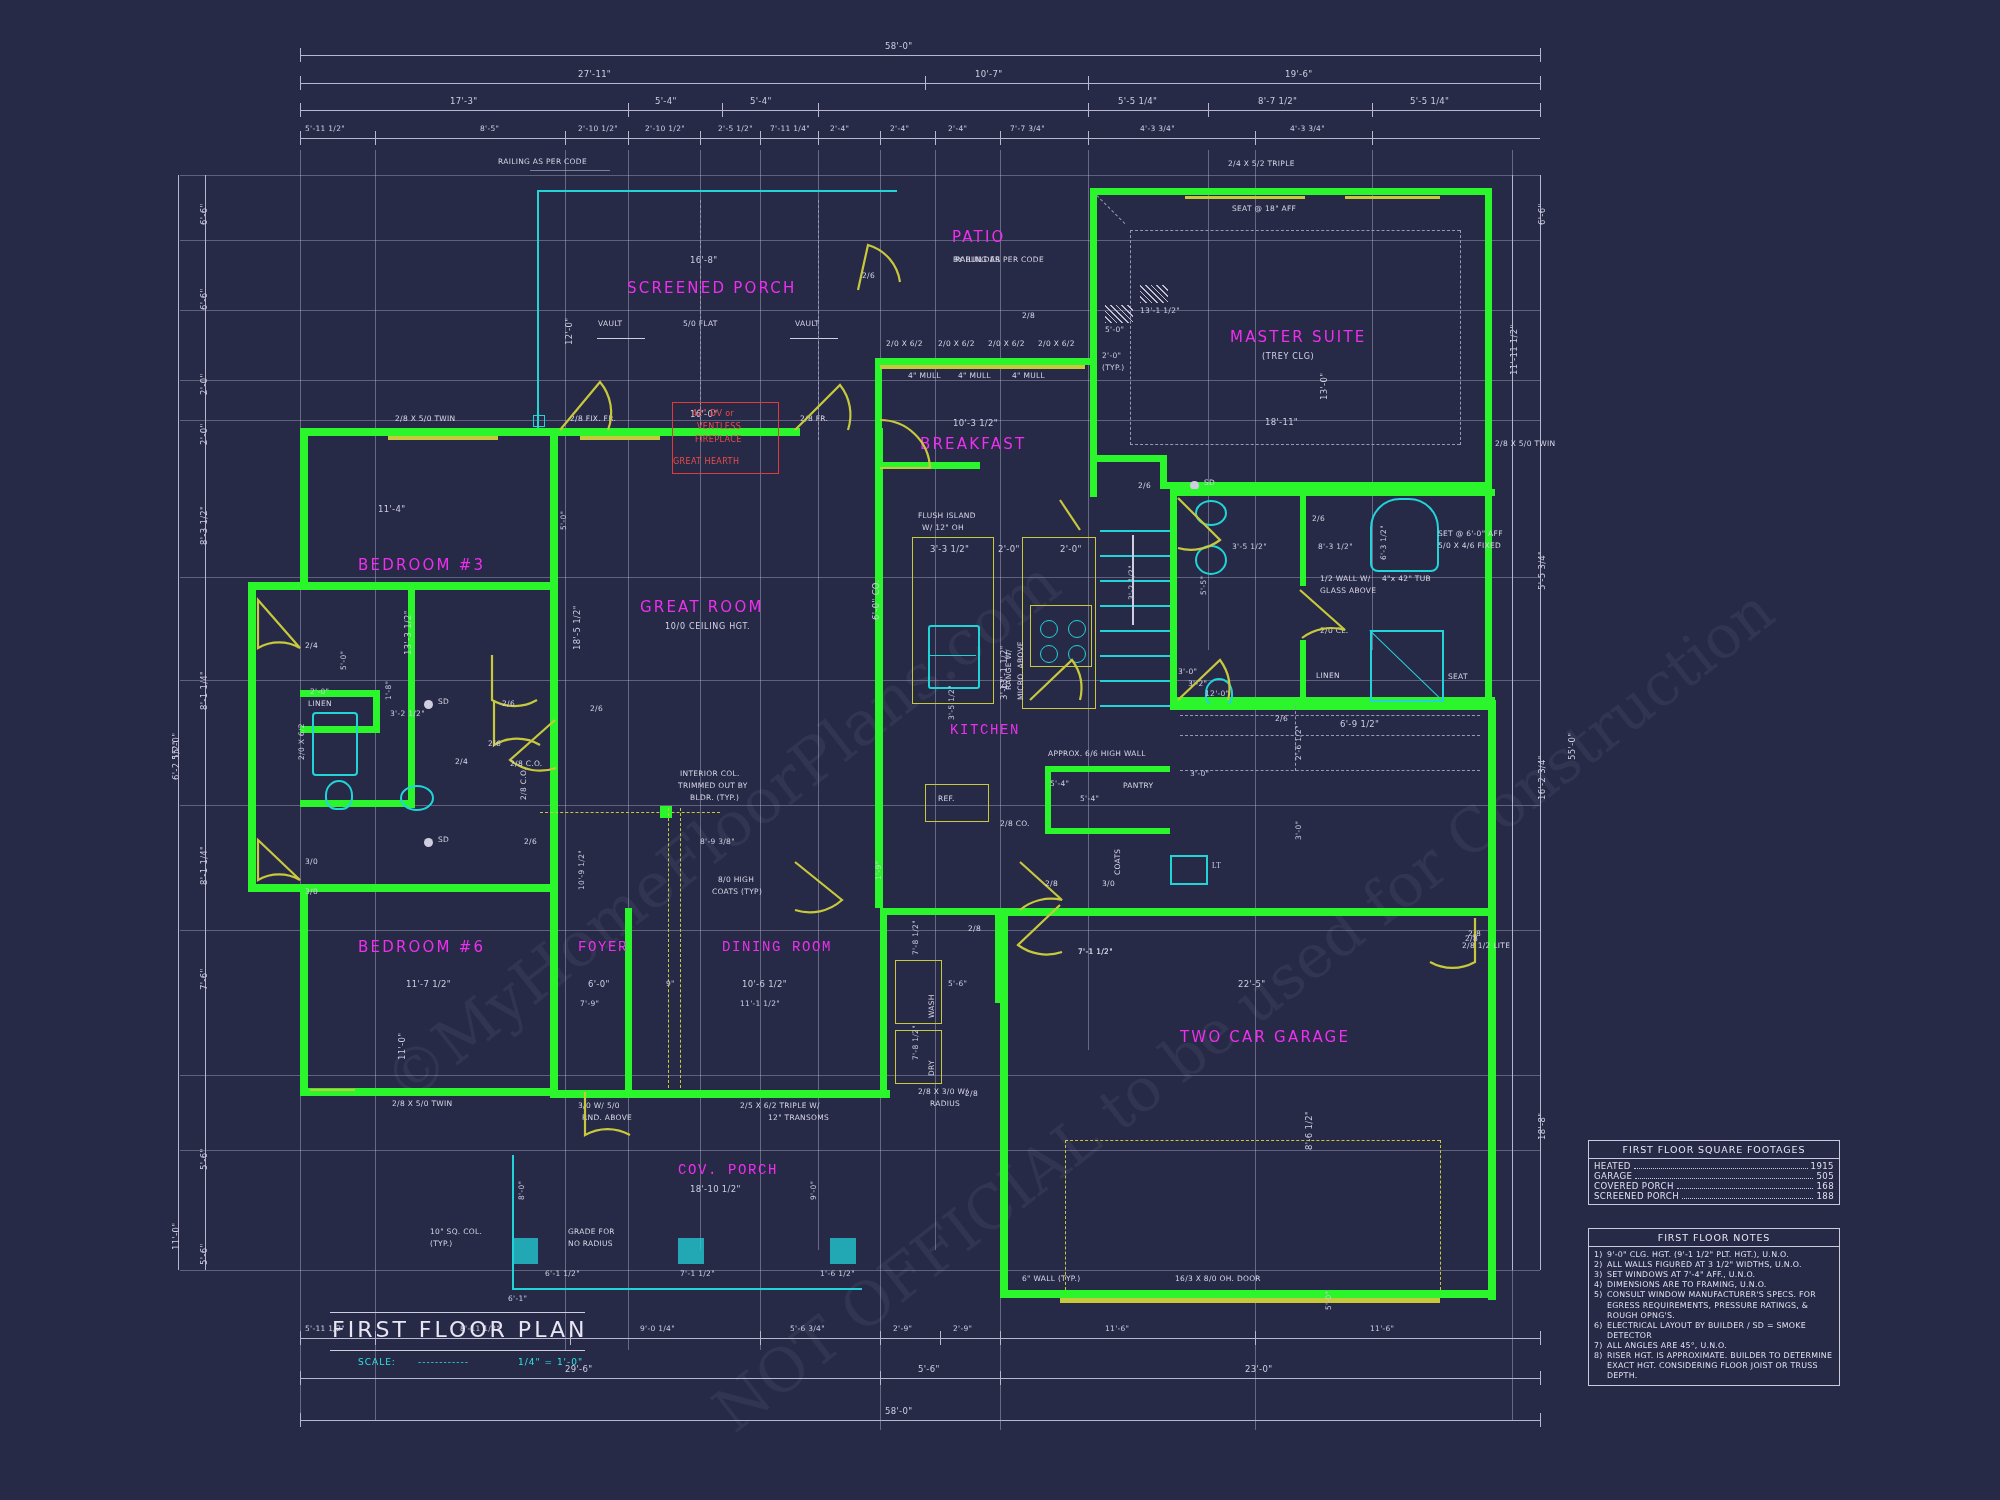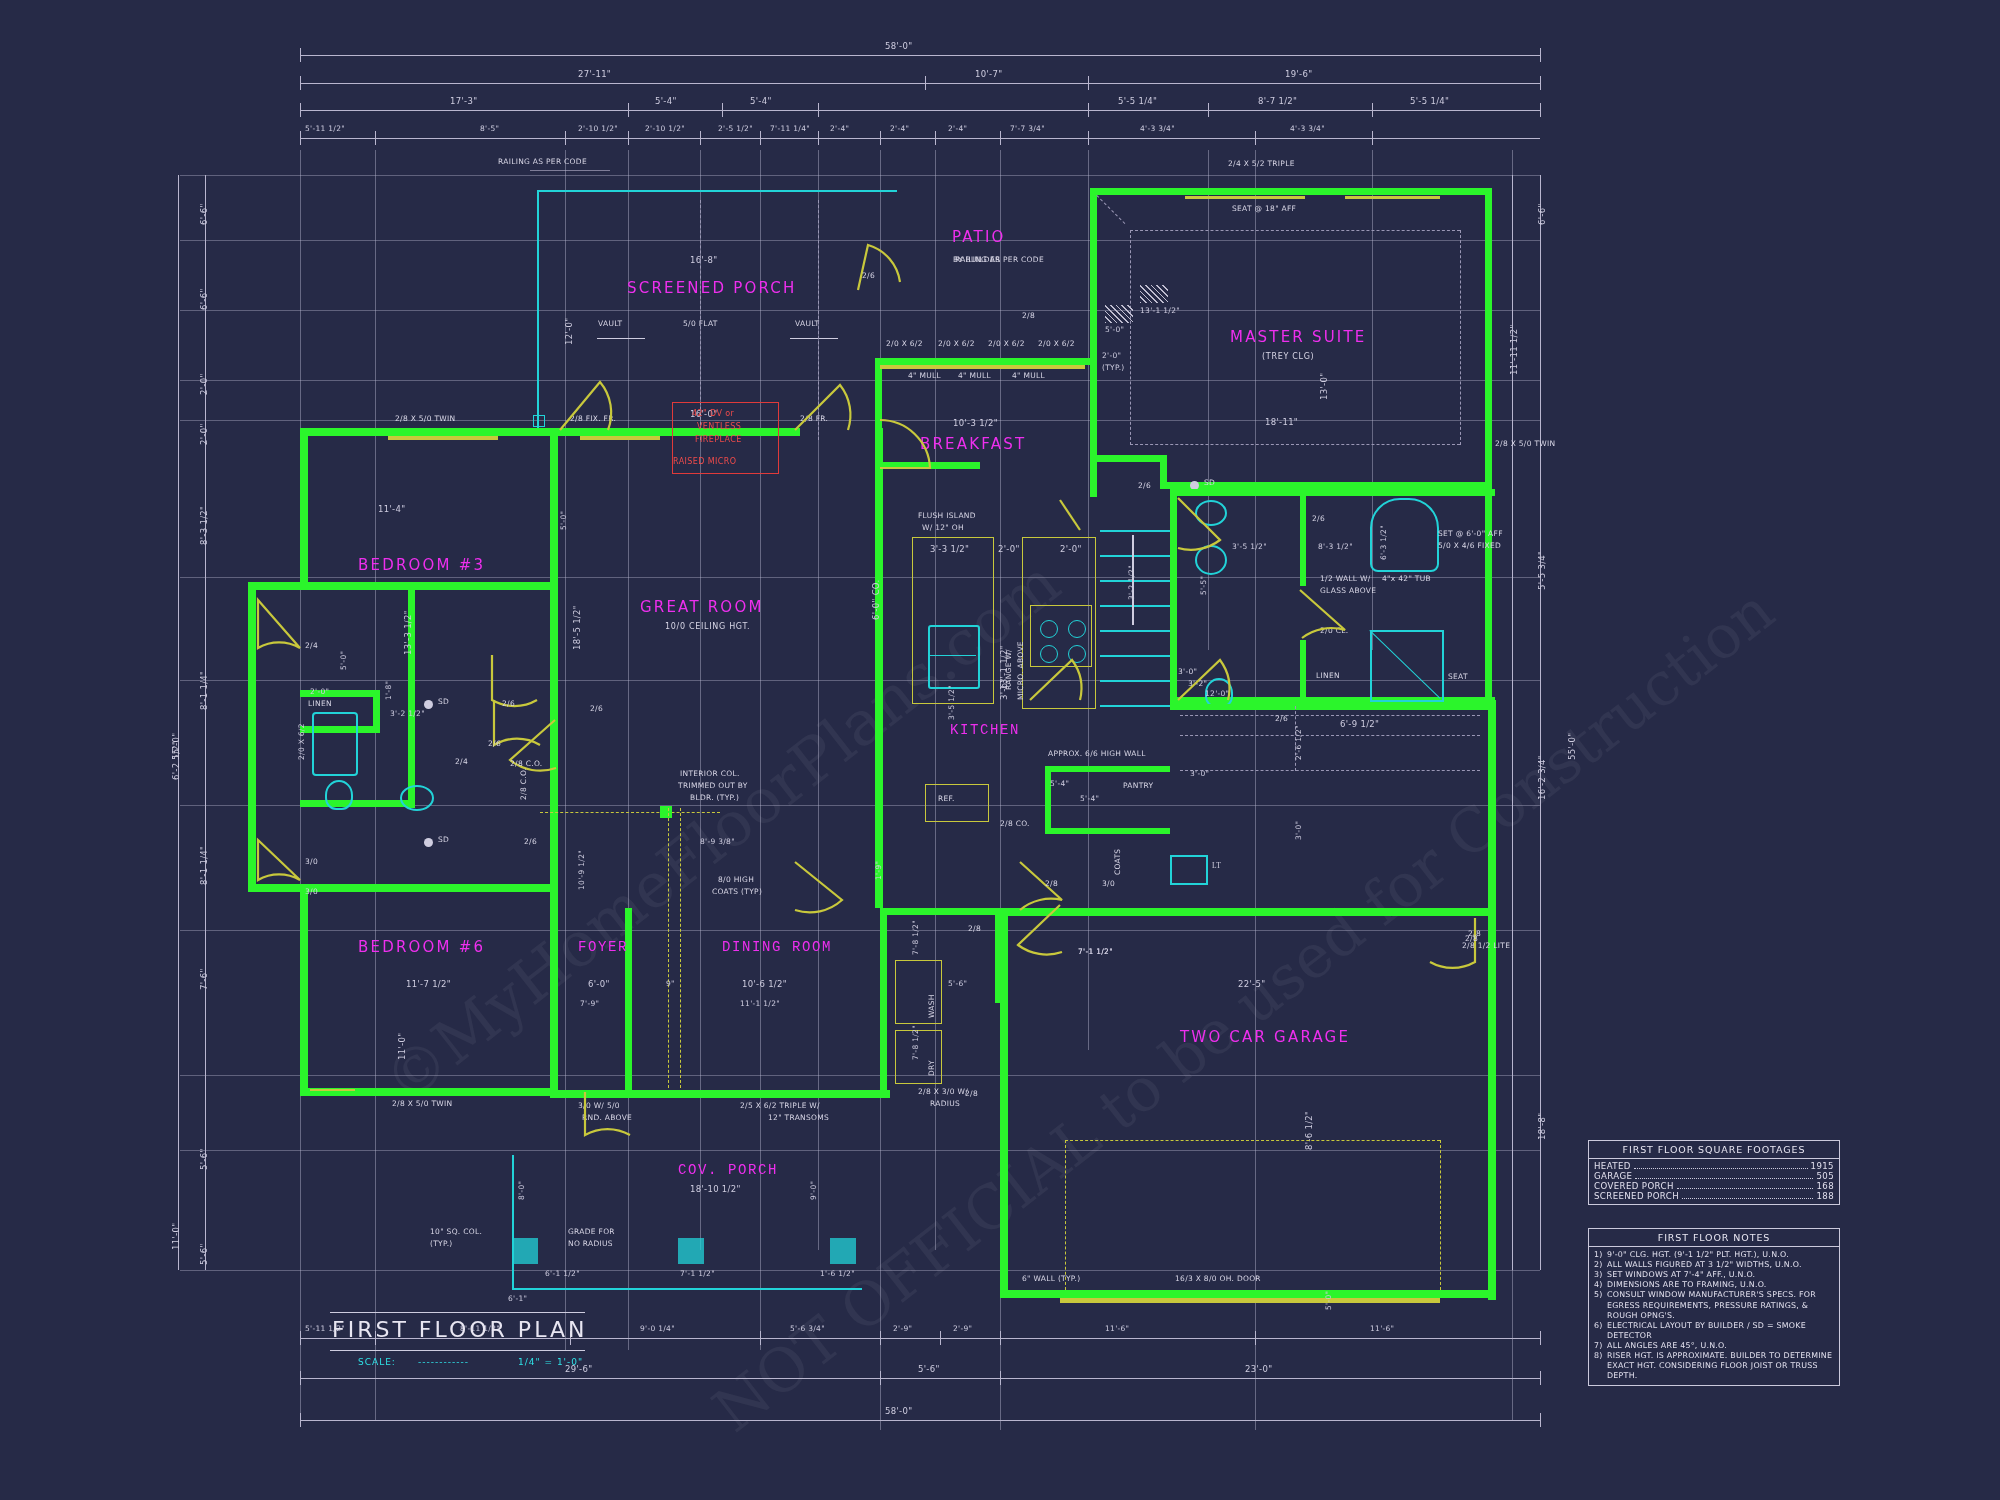--- a/index.html
+++ b/index.html
@@ -307,21 +307,21 @@
   <div class="txt lbl-room" style="left:640px;top:600px;">GREAT ROOM</div>
   <div class="txt lbl-sub" style="left:665px;top:623px;">10/0 CEILING HGT.</div>
   <div class="txt lbl-dim rot90" style="left:573px;top:650px;">18'-5 1/2"</div>
   <div class="txt lbl-dim" style="left:690px;top:410px;">16'-0"</div>
   <div class="txt lbl-dim rot90" style="left:872px;top:620px;">6'-0" CO.</div>
 
   <div class="red" style="left:672px;top:402px;width:105px;height:70px;"></div>
   <div class="txt lbl-red" style="left:692px;top:410px;">42" DV or</div>
   <div class="txt lbl-red" style="left:697px;top:423px;">VENTLESS</div>
   <div class="txt lbl-red" style="left:695px;top:436px;text-align:center;">FIREPLACE</div>
-  <div class="txt lbl-red" style="left:673px;top:458px;">RAISED MICRO</div>
+  <div class="txt lbl-red" style="left:673px;top:458px;">GREAT HEARTH</div>
 
   <div class="txt lbl-note" style="left:395px;top:415px;">2/8 X 5/0 TWIN</div>
   <div class="txt lbl-note" style="left:570px;top:415px;">2/8 FIX. FR.</div>
   <div class="txt lbl-note" style="left:800px;top:415px;">2/8 FR.</div>
   <div class="yelline" style="left:388px;top:436px;width:110px;height:4px;"></div>
   <div class="yelline" style="left:580px;top:436px;width:80px;height:4px;"></div>
 
   <div class="txt lbl-note" style="left:680px;top:770px;">INTERIOR COL.</div>
   <div class="txt lbl-note" style="left:678px;top:782px;">TRIMMED OUT BY</div>
   <div class="txt lbl-note" style="left:690px;top:794px;">BLDR. (TYP.)</div>

